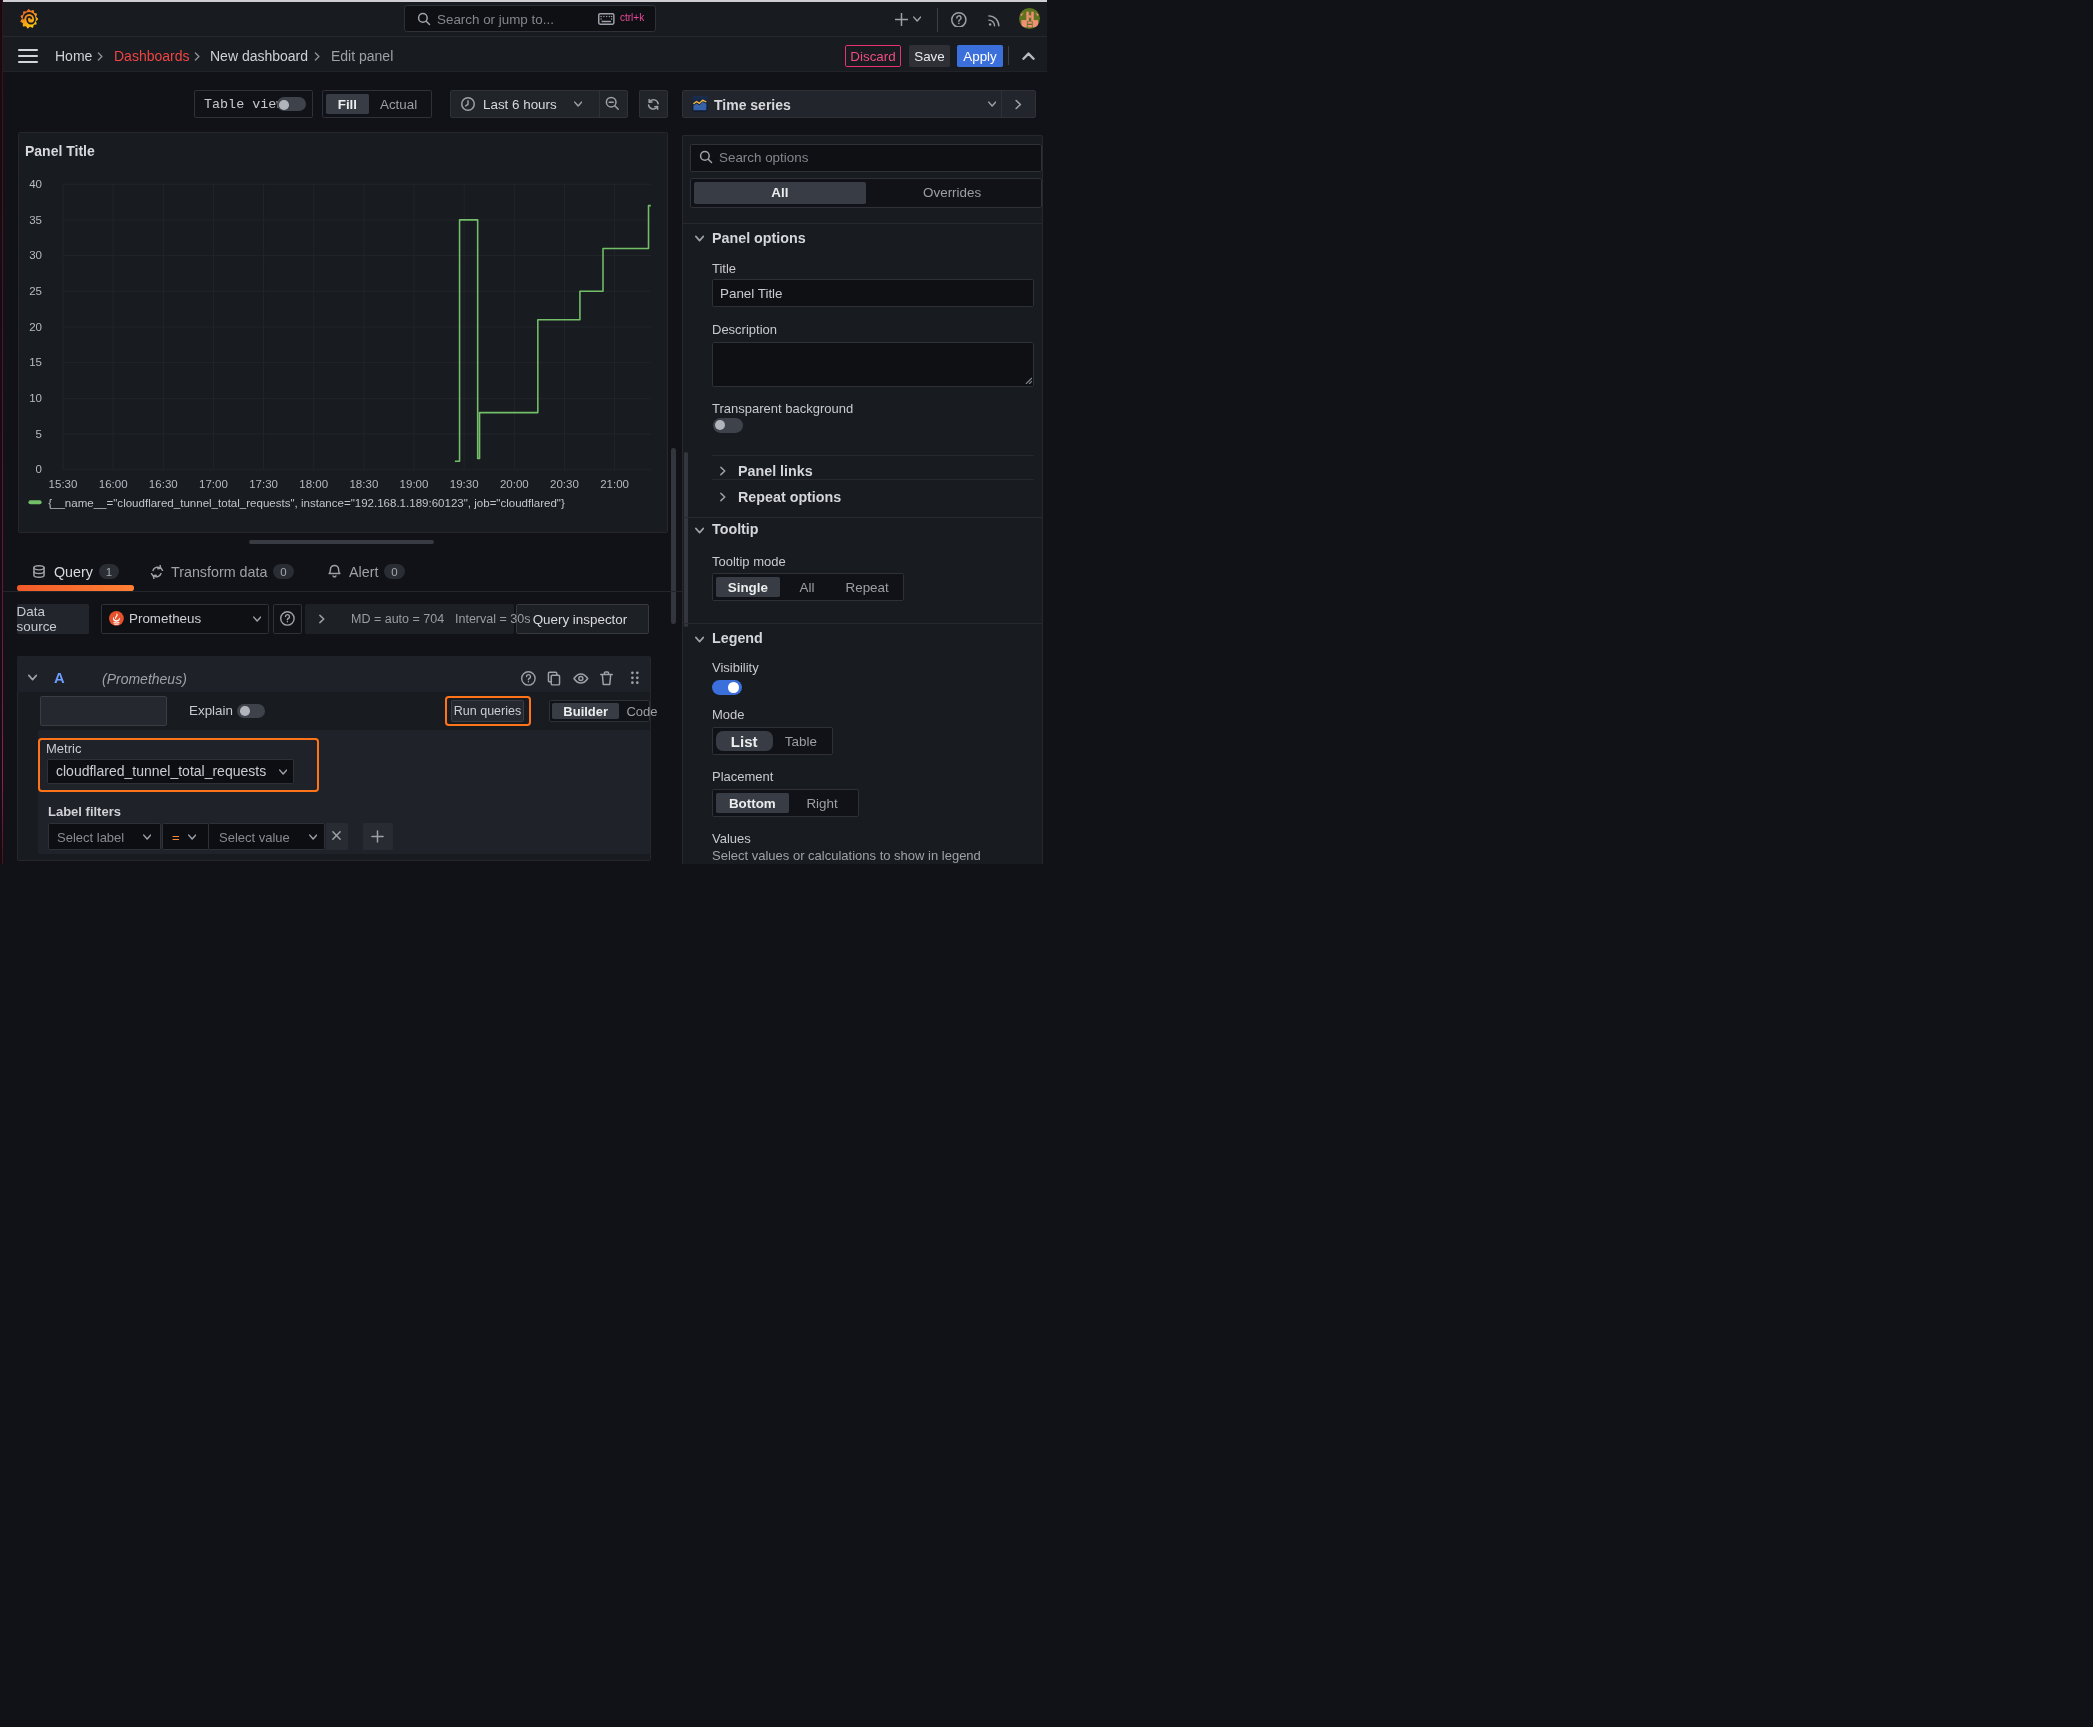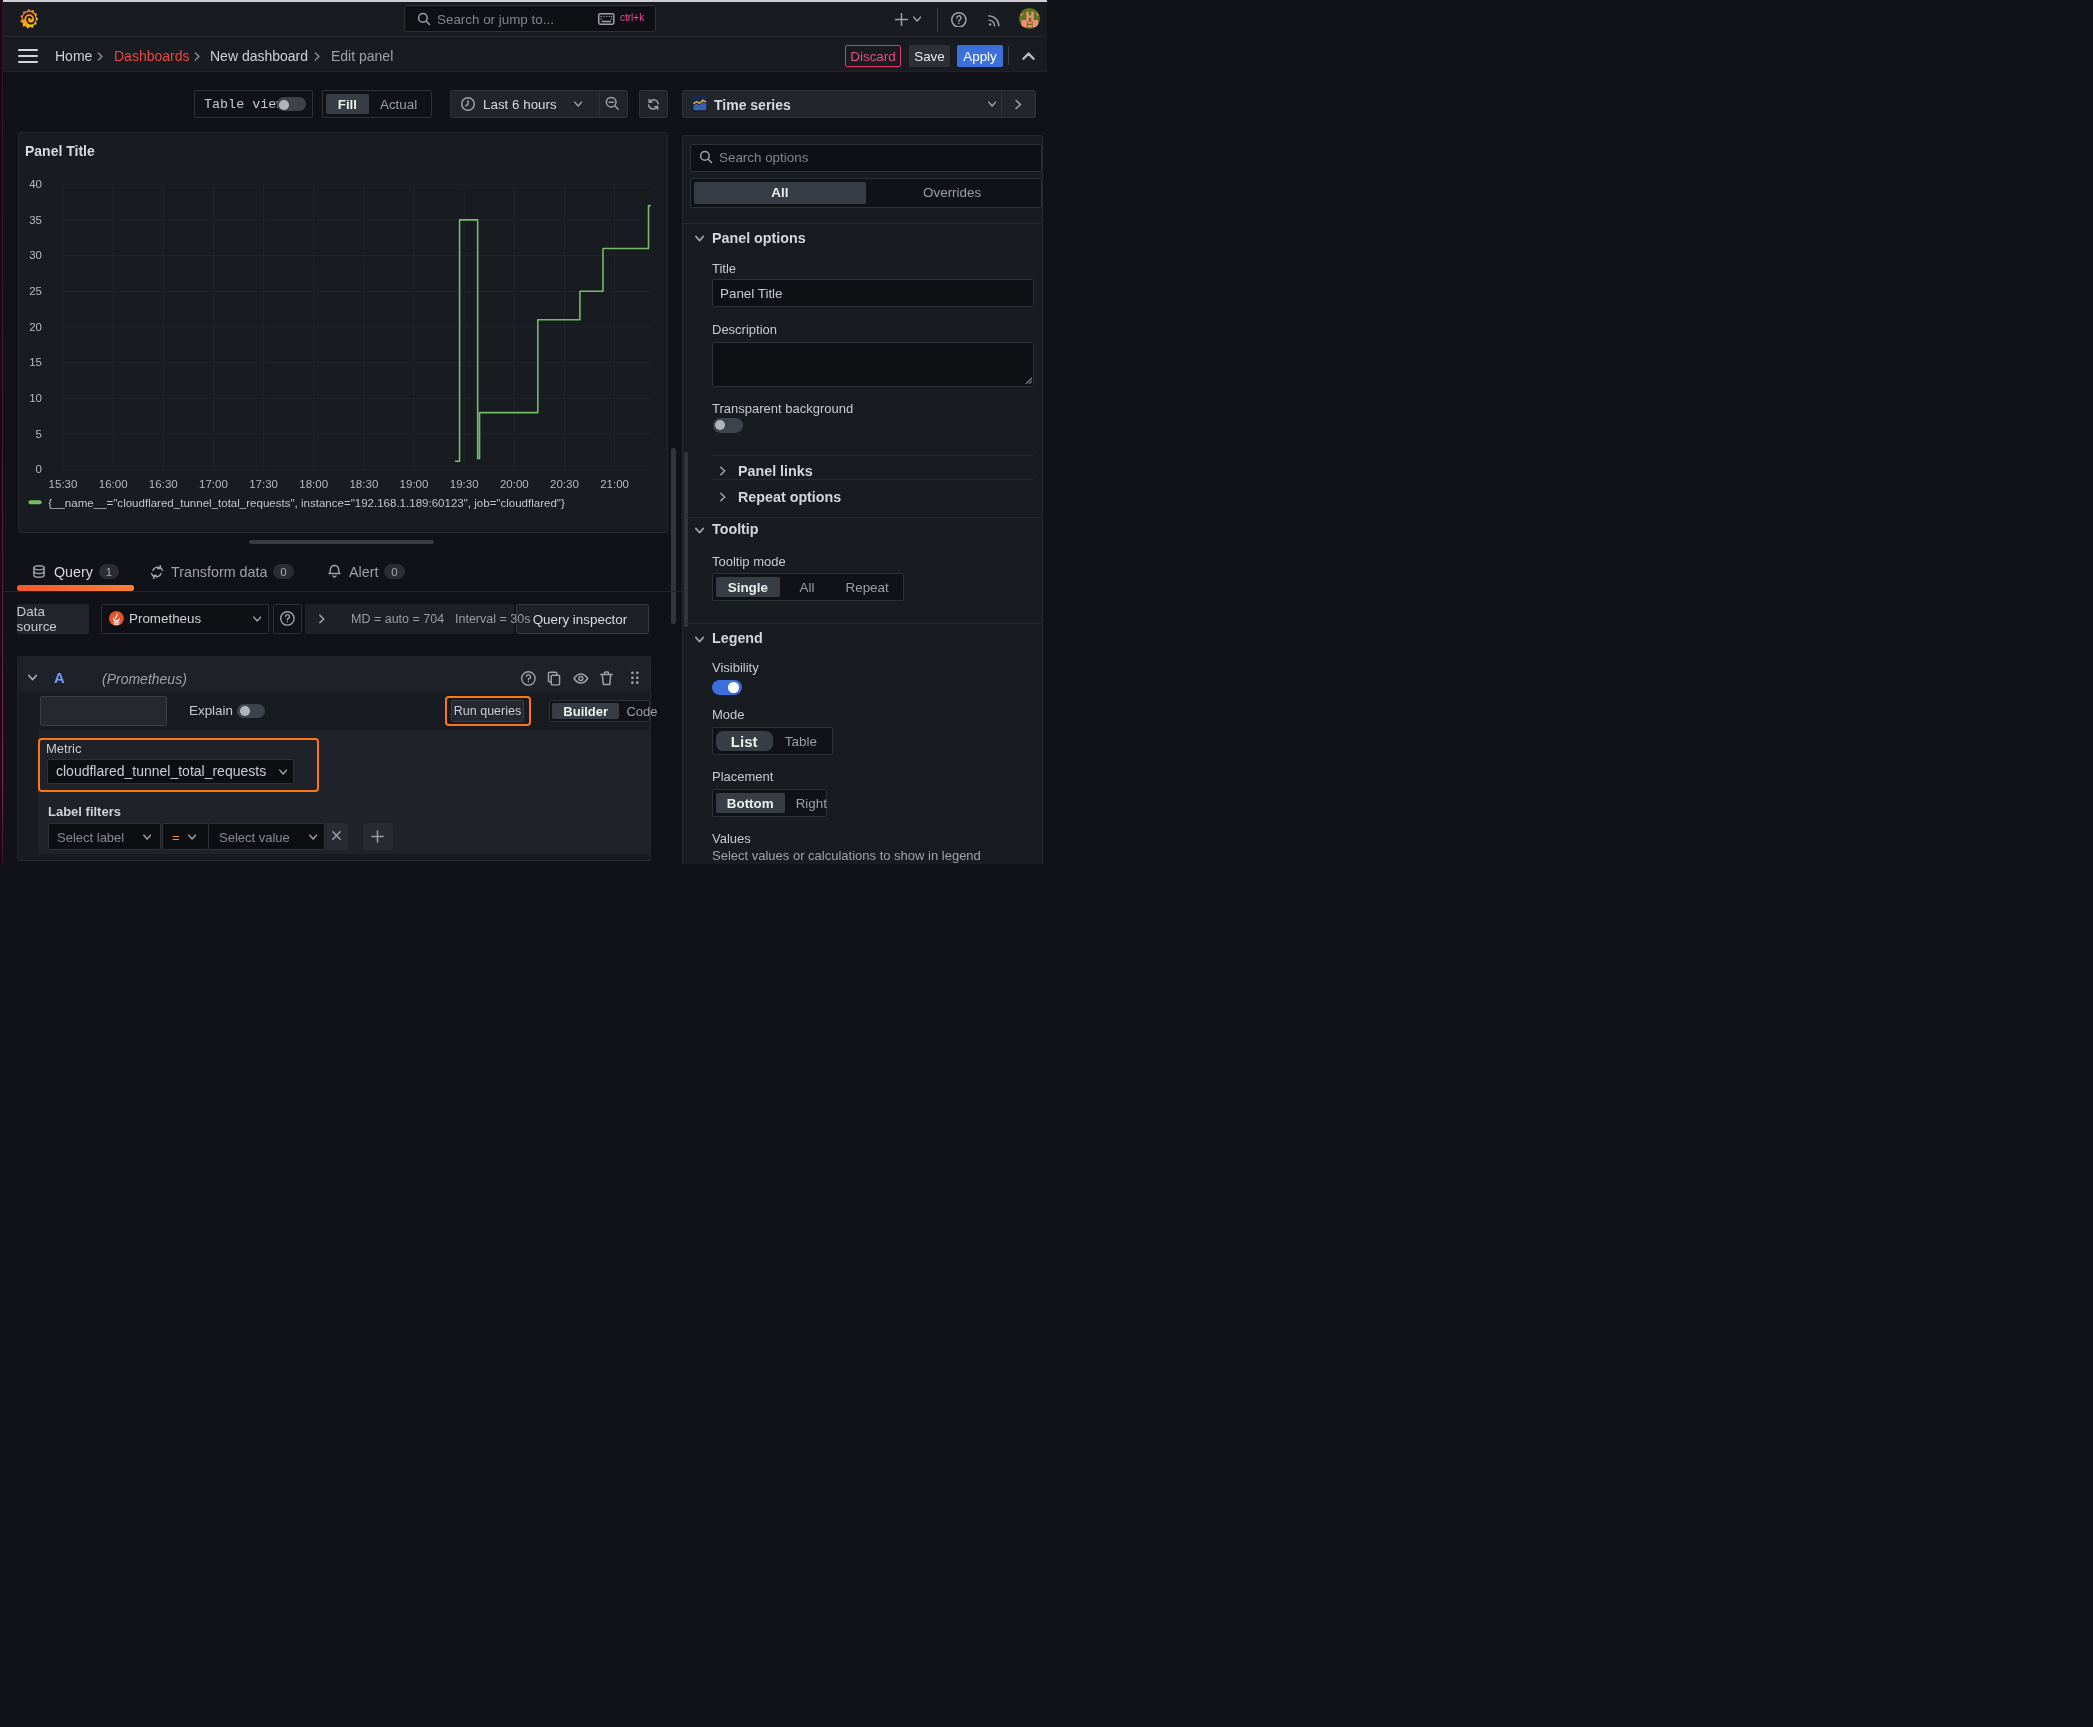--- a/index.html
+++ b/index.html
@@ -443,21 +443,21 @@
 <div class="abs" style="left:712px;top:680px;width:29.5px;height:14.8px;background:#3b70dc;border-radius:7.4px;"></div>
 <div class="abs" style="left:728px;top:682px;width:10.6px;height:10.6px;background:#ffffff;border-radius:50%;"></div>
 
 <div class="abs" style="left:712px;top:707px;font-size:13px;color:#c9cad1;">Mode</div>
 <div class="abs seg-group" style="left:712px;top:727px;width:121px;height:28px;">
 <div class="seg on" style="flex:1;font-size:15px;border-radius:7px;">List</div>
       <div class="seg" style="flex:1;font-size:13.4px;">Table</div>
 </div>
 
 <div class="abs" style="left:712px;top:769px;font-size:13px;color:#c9cad1;">Placement</div>
-<div class="abs seg-group" style="left:712px;top:789px;width:115px;height:28px;">
+<div class="abs seg-group" style="left:712px;top:789px;width:147px;height:28px;">
 <div class="seg on" style="flex:1.15;font-size:13.4px;">Bottom</div>
       <div class="seg" style="flex:1;font-size:13.4px;">Right</div>
 </div>
 
 <div class="abs" style="left:712px;top:831px;font-size:13px;color:#c9cad1;">Values</div>
 <div class="abs" style="left:712px;top:848px;font-size:13px;color:#9fa1a8;">Select values or calculations to show in legend</div>
 
 <div class="abs" style="left:0;top:0;width:1.6px;height:864px;background:#190a10;"></div>
 <div class="abs" style="left:1.6px;top:0;width:1.2px;height:864px;background:linear-gradient(180deg,#351024 0%,#4a1734 40%,#5e1d3e 70%,#8c2458 90%,#42112a 100%);"></div>
 

